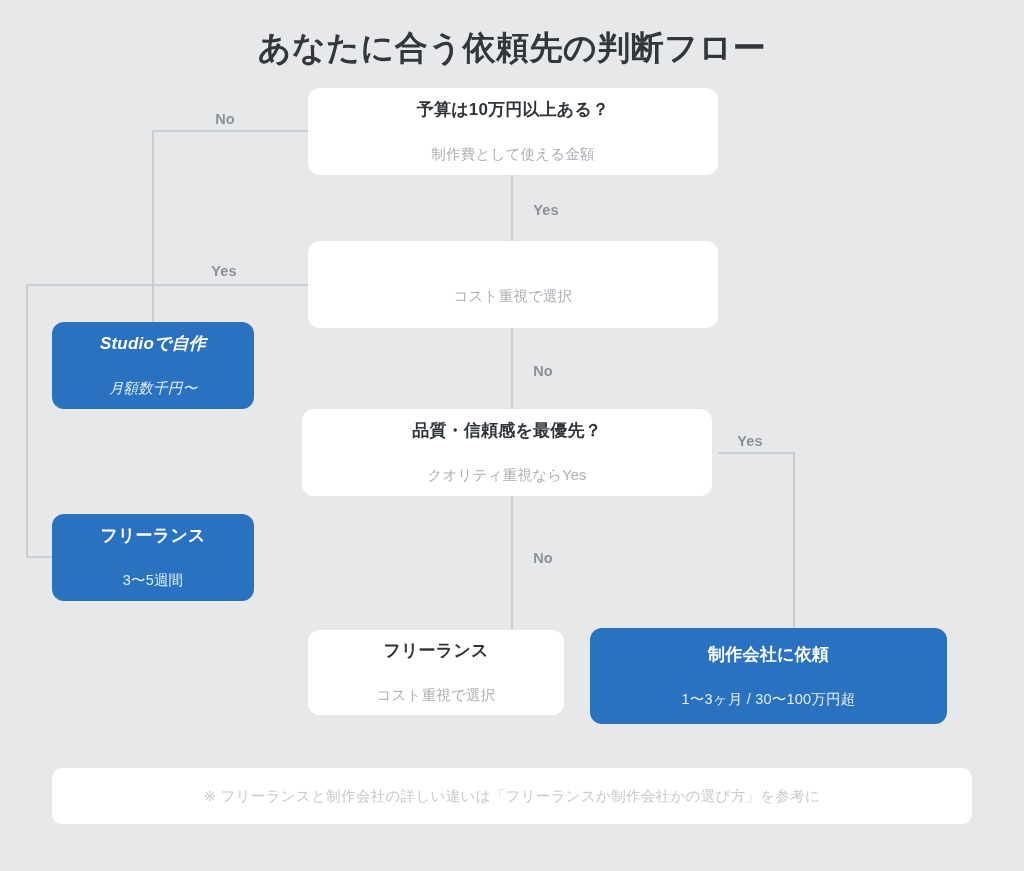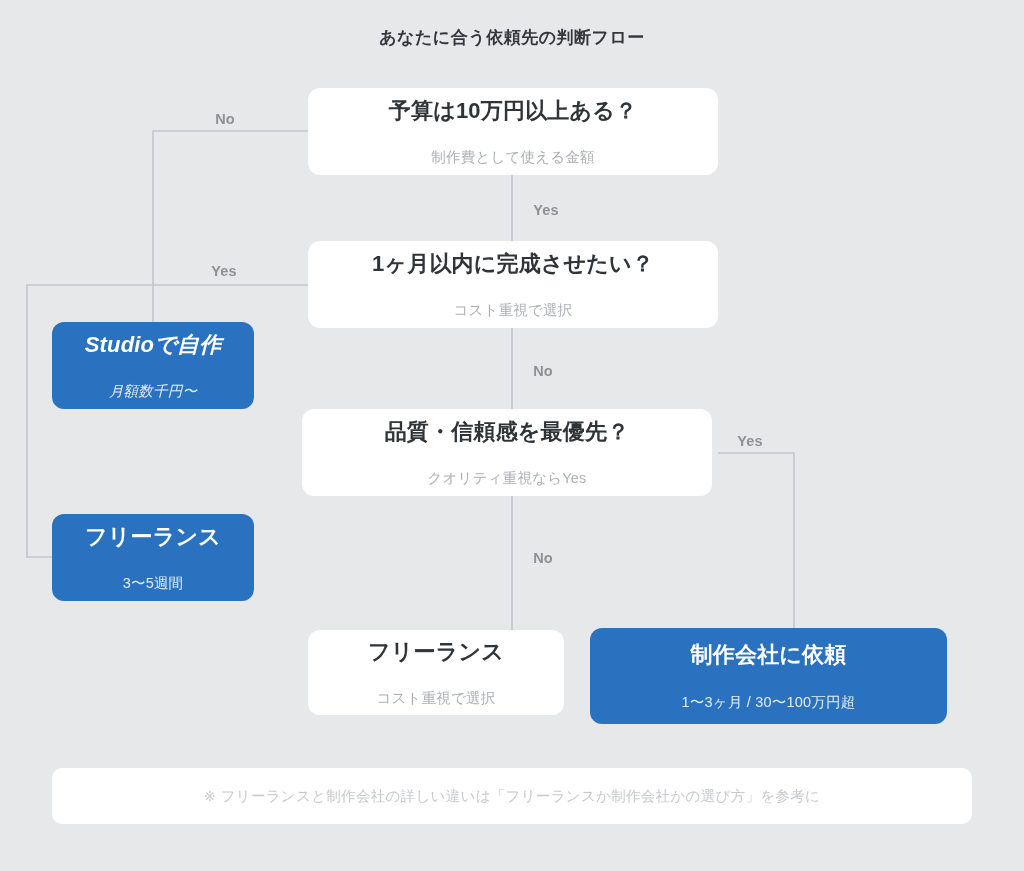--- a/index.html
+++ b/index.html
@@ -44,21 +44,21 @@
     text-align: center;
   }
 
   
   .chart-title {
     position: absolute;
     left: 0;
     top: 26px;
     width: 1024px;
     text-align: center;
-    font-size: 17px;
+    font-size: 33px;
     font-weight: 700;
     color: #33373b;
     letter-spacing: 0.5px;
     z-index: 4;
   }
 
   
   .node {
     position: absolute;
     z-index: 2;
@@ -74,21 +74,21 @@
   .node.decision,
   .node.outcome-light {
     background: #ffffff;
   }
 
   .node.outcome-blue {
     background: #2a72bf;
   }
 
   .node-title {
-    font-size: 22px;
+    font-size: 17px;
     font-weight: 700;
     color: #2f3438;
     line-height: 1.35;
     letter-spacing: 0.2px;
   }
 
   .node-sub {
     margin-top: 23px;
     font-size: 14.5px;
     font-weight: 400;
@@ -140,21 +140,20 @@
       <div class="edge-label" style="left: 750px; top: 441px; color: rgb(141, 145, 150);">Yes</div>
       <div class="edge-label" style="left: 543px; top: 558px; color: rgb(141, 145, 150);">No</div>
     </div>
 
   <div id="nodes">
       <div class="node decision" style="left: 308px; top: 88px; width: 410px; height: 87px;">
         <div class="node-title">予算は10万円以上ある？</div>
         <div class="node-sub">制作費として使える金額</div>
       </div>
       <div class="node decision" style="left: 308px; top: 241px; width: 410px; height: 87px;">
-        <div class="node-title">1ヶ月以内に完成させたい？</div>
         <div class="node-sub">コスト重視で選択</div>
       </div>
       <div class="node decision" style="left: 302px; top: 409px; width: 410px; height: 87px;">
         <div class="node-title">品質・信頼感を最優先？</div>
         <div class="node-sub">クオリティ重視ならYes</div>
       </div>
       <div class="node outcome-blue" style="left: 52px; top: 322px; width: 202px; height: 87px; background: rgb(42, 114, 191); font-style: italic;">
         <div class="node-title">Studioで自作</div>
         <div class="node-sub">月額数千円〜</div>
       </div>

